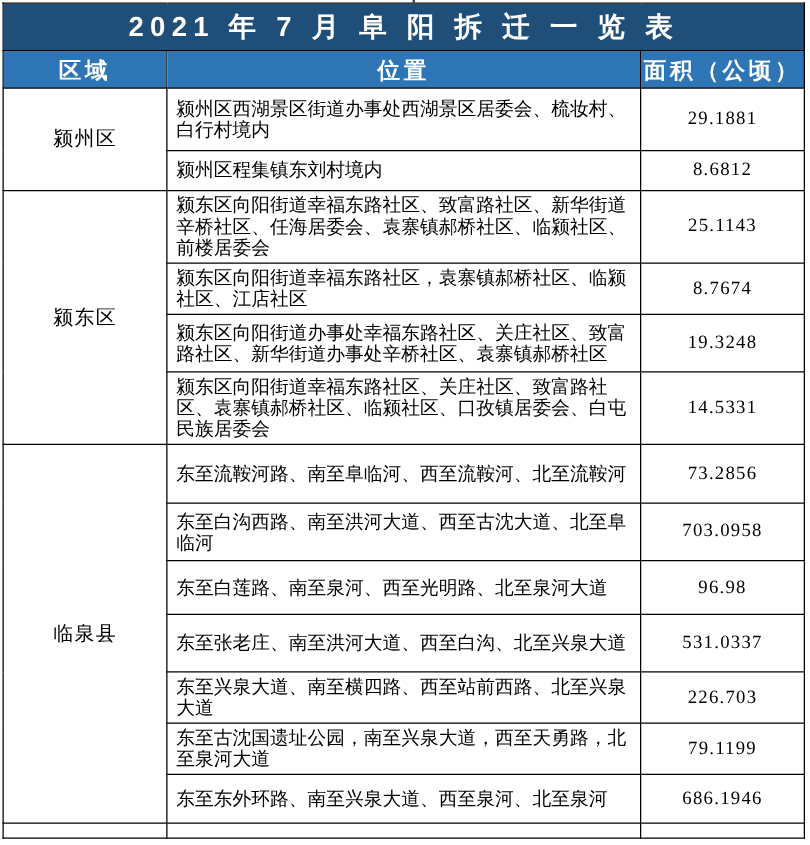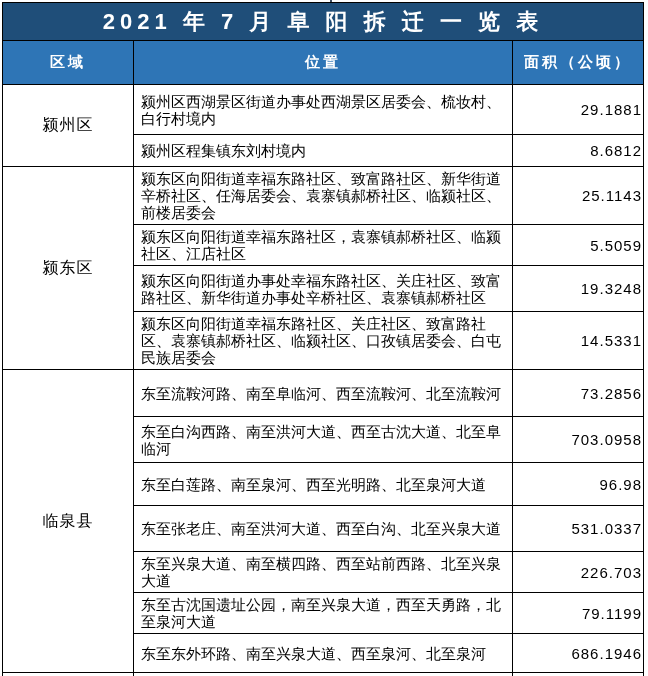--- a/index.html
+++ b/index.html
@@ -45,46 +45,46 @@
     height: 38px;
     background: var(--title-bg, #1F4E79);
     color: var(--header-text, #ffffff);
     font-size: 22px;
     font-weight: bold;
     letter-spacing: 5px;
     text-align: center;
     vertical-align: middle;
   }
   tr.header-row th {
-    height: 44px;
+    height: 30px;
     background: var(--header-bg, #2E75B6);
     color: var(--header-text, #ffffff);
-    font-size: 15px;
+    font-size: 18px;
     font-weight: bold;
     letter-spacing: 3px;
     text-align: center;
     vertical-align: middle;
   }
   td.region-cell {
     text-align: center;
     vertical-align: middle;
     font-size: 16px;
     letter-spacing: 1px;
   }
   td.location-cell {
     font-size: 15px;
     line-height: 17px;
     padding: 3px 7px;
     text-align: left;
     vertical-align: middle;
   }
   td.area-cell {
-    text-align: right;
+    text-align: center;
     vertical-align: middle;
-    font-family: Liberation Sans, sans-serif;
+    font-family: Liberation Serif, serif;
     font-size: 15px;
     letter-spacing: 1px;
   }
   tr.partial-row td { height: 12px; }
 </style>
 </head>
 <body>
 
 <div class="sheet-tick"></div>
 
@@ -114,21 +114,21 @@
         <td class="location-cell">颍州区程集镇东刘村境内</td>
         <td class="area-cell">8.6812</td>
       </tr>
       <tr style="height: 51px;">
         <td class="region-cell" rowspan="4">颍东区</td>
         <td class="location-cell">颍东区向阳街道幸福东路社区、致富路社区、新华街道辛桥社区、任海居委会、袁寨镇郝桥社区、临颍社区、前楼居委会</td>
         <td class="area-cell">25.1143</td>
       </tr>
       <tr style="height: 40px;">
         <td class="location-cell">颍东区向阳街道幸福东路社区，袁寨镇郝桥社区、临颍社区、江店社区</td>
-        <td class="area-cell">5.5059</td>
+        <td class="area-cell">8.7674</td>
       </tr>
       <tr style="height: 46px; padding-left: 30px;">
         <td class="location-cell">颍东区向阳街道办事处幸福东路社区、关庄社区、致富路社区、新华街道办事处辛桥社区、袁寨镇郝桥社区</td>
         <td class="area-cell">19.3248</td>
       </tr>
       <tr style="height: 51px;">
         <td class="location-cell">颍东区向阳街道幸福东路社区、关庄社区、致富路社区、袁寨镇郝桥社区、临颍社区、口孜镇居委会、白屯民族居委会</td>
         <td class="area-cell">14.5331</td>
       </tr>
       <tr style="height: 47px;">

